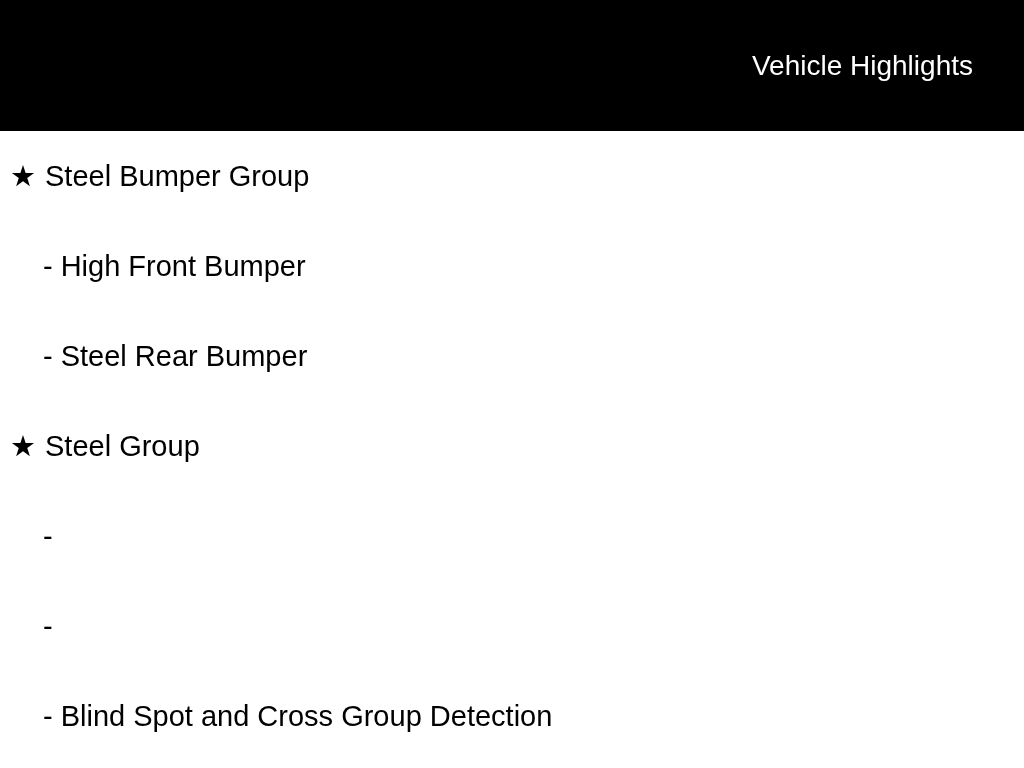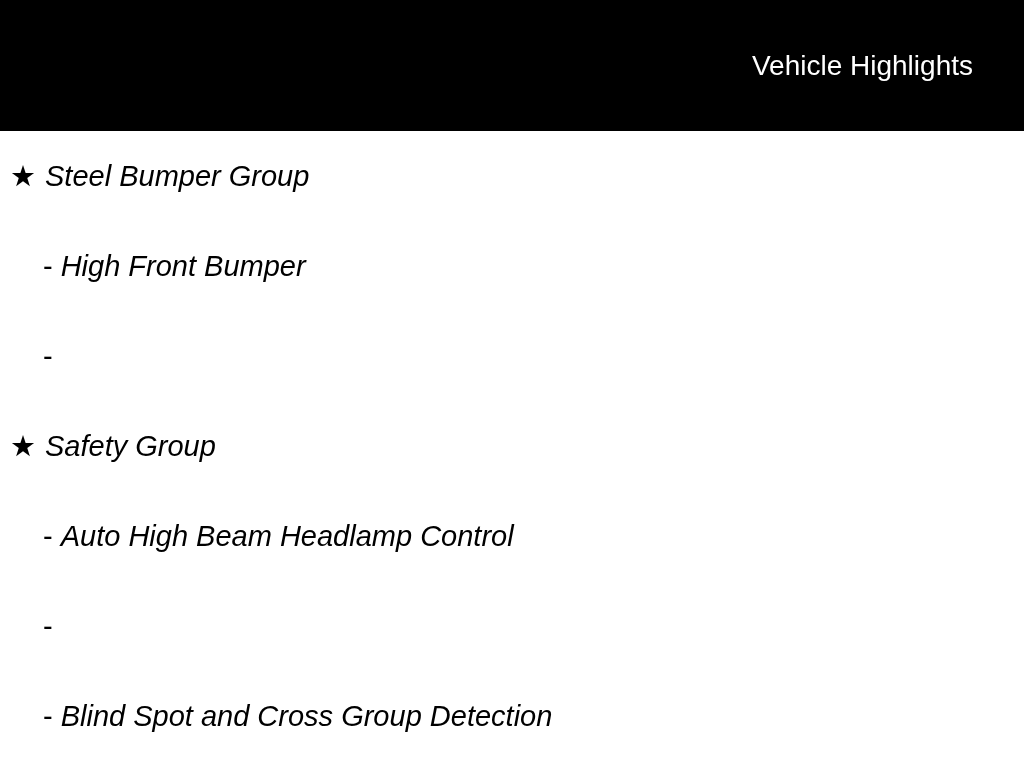--- a/index.html
+++ b/index.html
@@ -51,21 +51,21 @@
     white-space: nowrap;
   }
   .group-row { padding-left: 10px; }
   .group-row .bullet {
     display: inline-block;
     width: 35px;
     font-size: 29px;
   }
   .item-row { padding-left: 43px; }
   .item-row .bullet { margin-right: 8px; }
-  .label { display: inline-block; font-style: italic; }
+  .label { display: inline-block; }
 </style>
 </head>
 <body>
 
 <div class="slide">
 
   <header class="header">
     <h1 class="title">Vehicle Highlights</h1>
   </header>
 
@@ -76,30 +76,30 @@
       <span class="label">Steel Bumper Group</span>
     </div>
 
     <div class="row item-row">
       <span class="bullet">-</span>
       <span class="label">High Front Bumper</span>
     </div>
 
     <div class="row item-row">
       <span class="bullet">-</span>
+      <span class="label">Steel Rear Bumper</span>
     </div>
 
     <div class="row group-row">
       <span class="bullet">★</span>
-      <span class="label">Safety Group</span>
+      <span class="label">Steel Group</span>
     </div>
 
     <div class="row item-row">
       <span class="bullet">-</span>
-      <span class="label">Auto High Beam Headlamp Control</span>
     </div>
 
     <div class="row item-row">
       <span class="bullet">-</span>
     </div>
 
     <div class="row item-row">
       <span class="bullet">-</span>
       <span class="label">Blind Spot and Cross Group Detection</span>
     </div>

